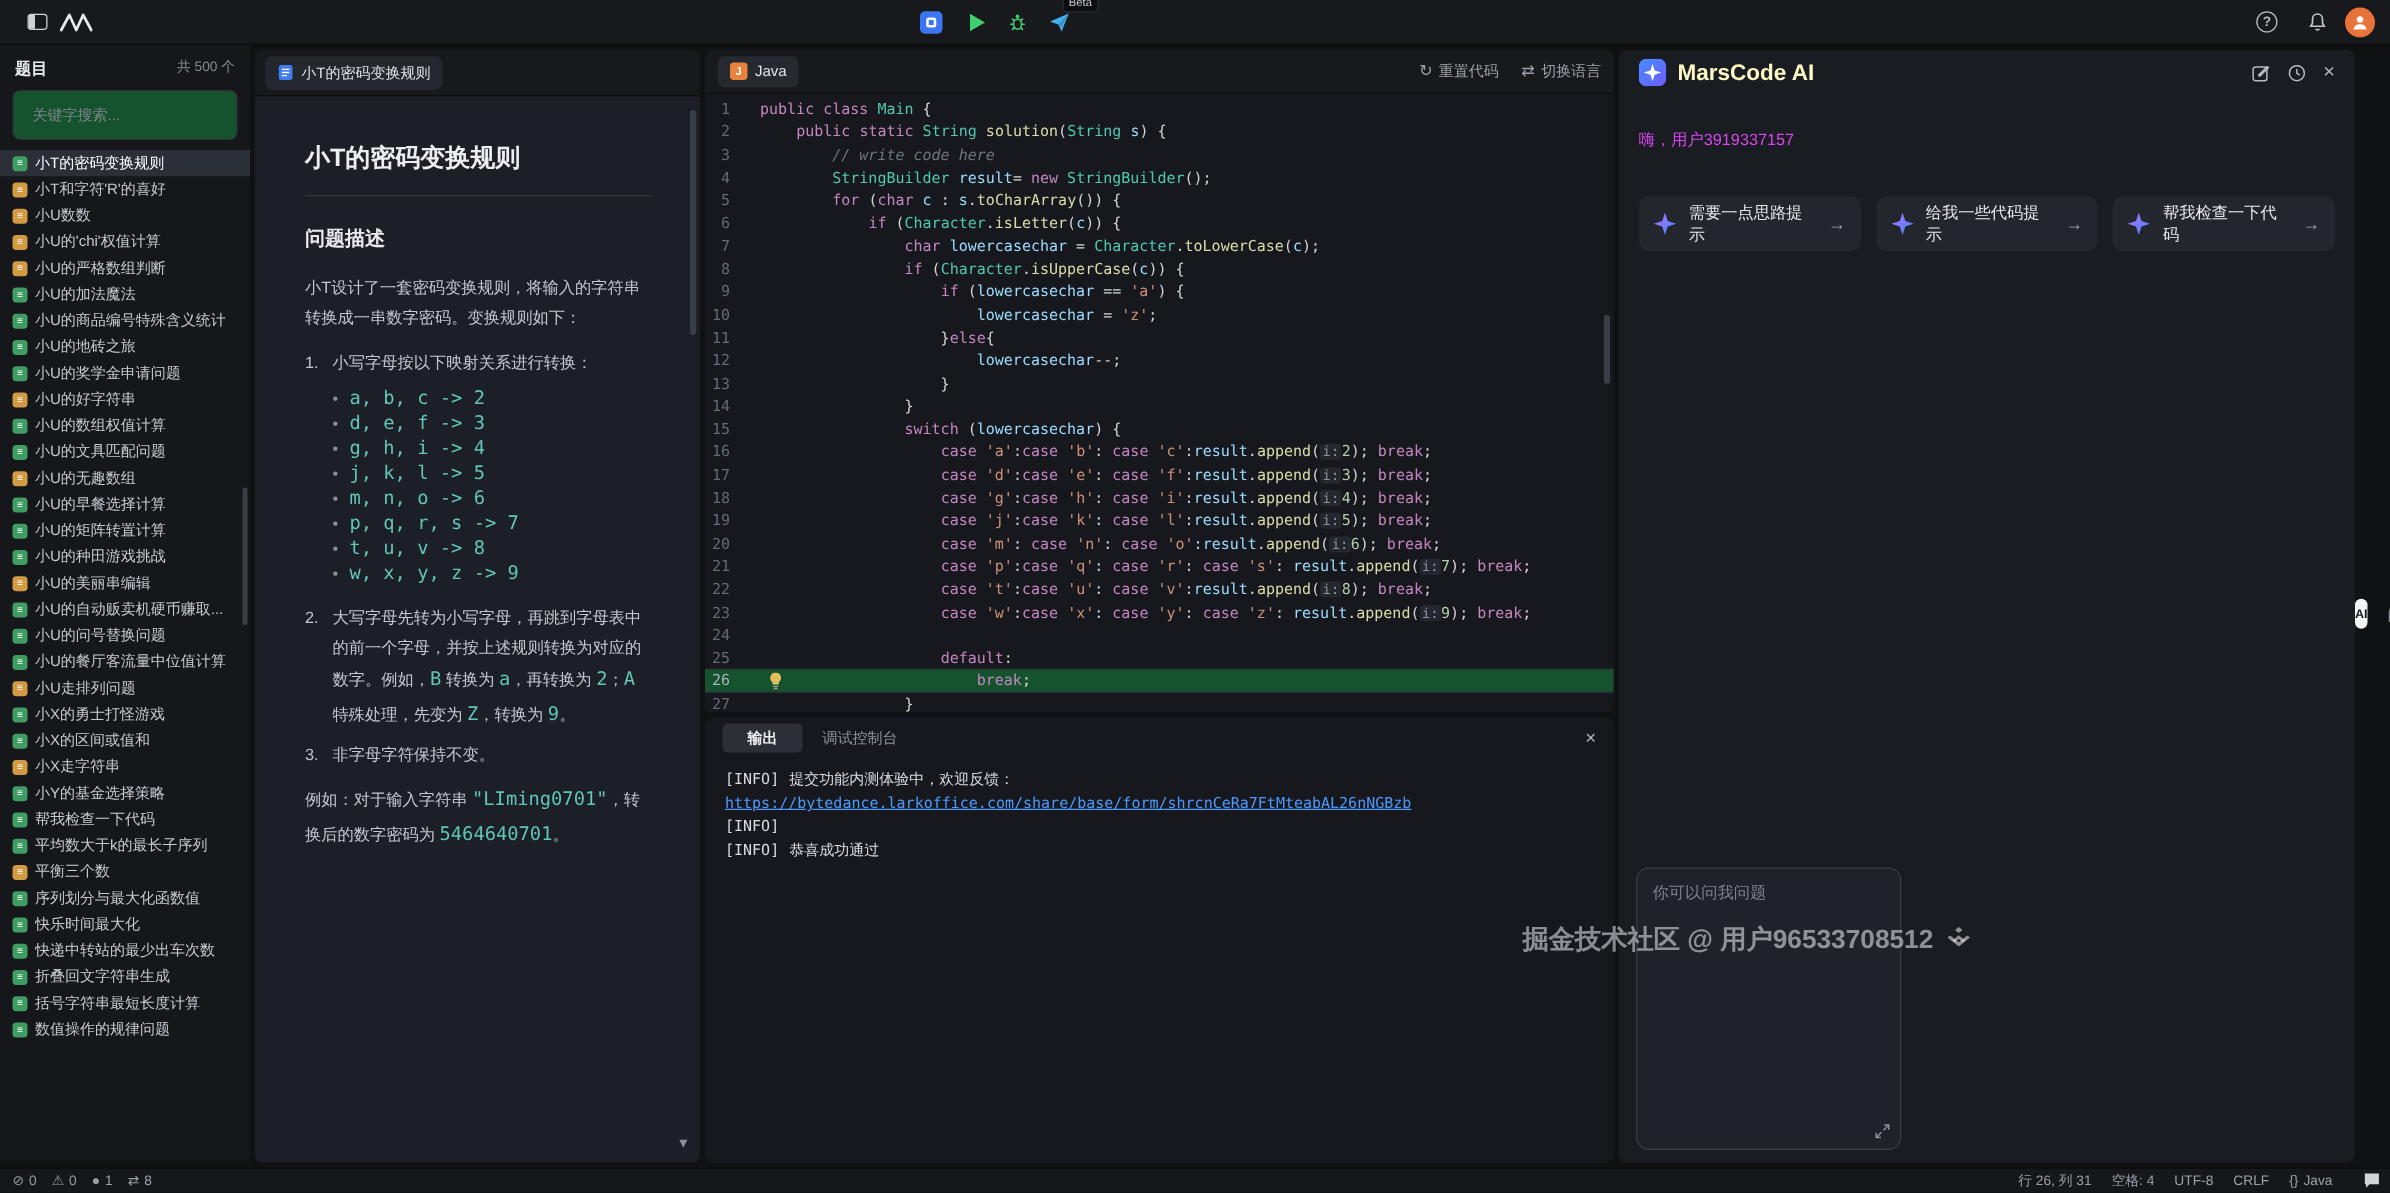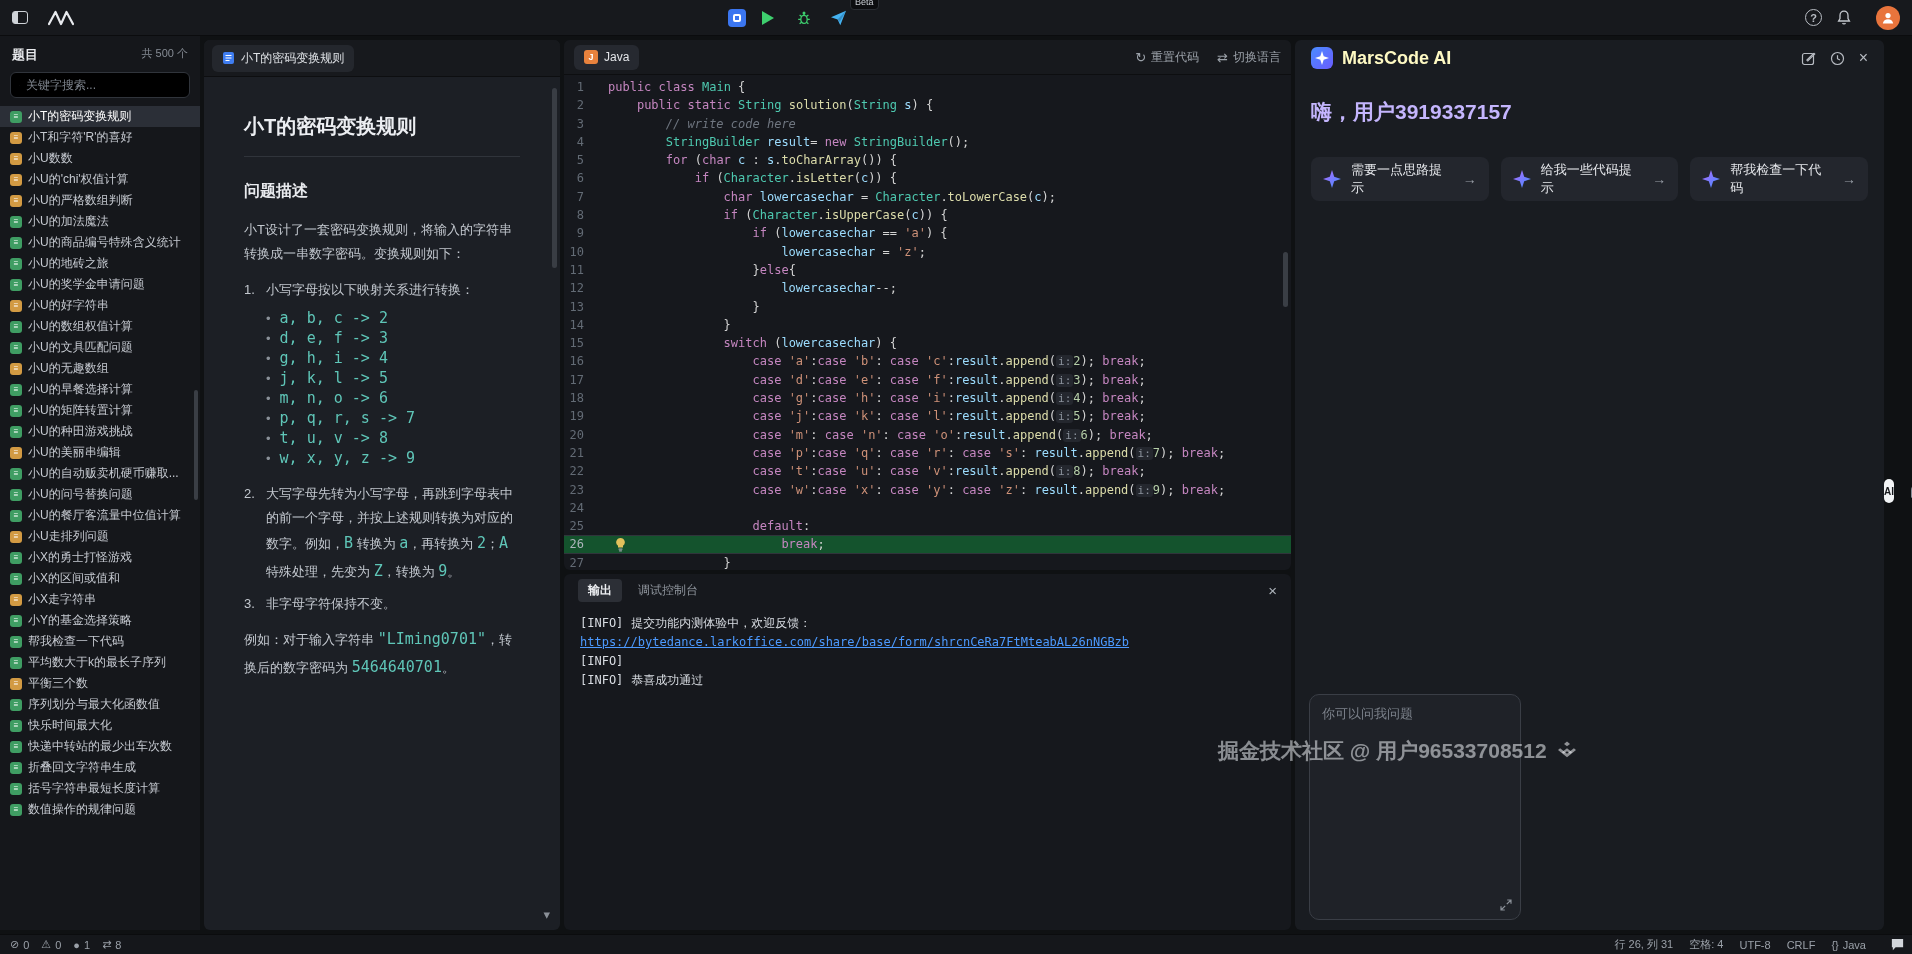--- a/index.html
+++ b/index.html
@@ -2,40 +2,40 @@
 <html><head>
 <meta charset="utf-8">
 <style>
   *{box-sizing:border-box;margin:0;padding:0}
   html,body{width:1912px;height:954px;background:#0f1113;font-family:"Liberation Sans","DejaVu Sans",sans-serif;overflow:hidden;color:#d7dade}
   .app{position:relative;width:1912px;height:954px}
   .panel{position:absolute;border-radius:6px;overflow:hidden}
 
   
   .topbar{position:absolute;top:0;left:0;right:0;height:36px;background:#17191d;display:flex;align-items:center;border-bottom:1px solid #0b0c0e;z-index:10;padding:0 12px}
-  .tbtn{display:flex;align-items:center;justify-content:flex-start;width:26px;height:26px;border-radius:5px;cursor:pointer}
+  .tbtn{display:flex;align-items:center;justify-content:flex-end;width:26px;height:26px;border-radius:5px;cursor:pointer}
   .tgl{width:16px;height:13px;border:1.5px solid #cfd3d8;border-radius:3px;position:relative;display:block}
   .tgl::before{content:'';position:absolute;left:0;top:0;bottom:0;width:5px;background:#cfd3d8;border-radius:1px 0 0 1px}
   .logo{margin-left:10px;display:flex;align-items:center}
   .center-tools{position:absolute;left:728px;top:0;height:36px;display:flex;align-items:center;gap:8px}
   .ide-ic{width:18px;height:18px;border-radius:4px;background:#3b76f0;display:flex;align-items:center;justify-content:center}
   .ide-in{width:8px;height:8px;border:2px solid #fff;border-radius:2px;display:block}
   .play{width:0;height:0;border-left:12px solid #3ecf6e;border-top:7px solid transparent;border-bottom:7px solid transparent;display:block}
   .submit{position:relative}
   .beta{position:absolute;top:-10px;left:20px;background:#0c0d10;border:1px solid #2a2d33;color:#c7cbd1;font-size:9px;line-height:13px;padding:0 4px;border-radius:4px;white-space:nowrap}
   .top-right{margin-left:auto;display:flex;align-items:center;gap:14px}
   .help{width:17px;height:17px;border-radius:50%;border:1.4px solid #b9bdc4;color:#b9bdc4;font-size:11px;display:flex;align-items:center;justify-content:center;font-weight:bold}
   .avatar{width:24px;height:24px;border-radius:50%;background:#e8743c;display:flex;align-items:center;justify-content:center}
 
   
   .sidebar{left:0;top:36px;width:200px;height:894px;background:#15171b;border-radius:0}
   .sb-head{display:flex;justify-content:space-between;align-items:flex-start;padding:10px 12px 8px}
   .sb-title{font-size:13px;font-weight:bold;color:#e9ebee}
   .sb-count{font-size:11px;color:#868c95}
-  .sb-search{margin:0 10px 8px;height:26px;background:#000000;border:1px solid #30343b;border-radius:6px;display:flex;align-items:center;gap:6px;padding:0 8px}
+  .sb-search{margin:0 10px 8px;height:40px;background:#14532d;border:1px solid #30343b;border-radius:6px;display:flex;align-items:center;gap:6px;padding:0 8px}
   .sb-search input{flex:1;background:transparent;border:none;outline:none;color:#c6cad1;font-size:12px;font-family:inherit}
   .sb-search input::placeholder{color:#7d838c}
   .sb-item{height:21px;display:flex;align-items:center;gap:6px;padding:0 10px;font-size:12px;color:#c6cad1;white-space:nowrap;cursor:pointer}
   .sb-item.sel{background:#2b2f37;color:#fff}
   .p-ic{width:12px;height:12px;border-radius:3px;flex:none;display:flex;align-items:center;justify-content:center;color:#fff;font-size:8px;line-height:1}
   .p-ic.green{background:#3f9d63}
   .p-ic.orange{background:#d29a43}
   .p-lb{overflow:hidden;text-overflow:ellipsis}
   .sb-thumb{position:absolute;right:2px;top:354px;width:4px;height:110px;border-radius:2px;background:#3a3e45}
 
@@ -74,33 +74,33 @@
   .bulb{position:absolute;left:51px;top:3px;width:12px;cursor:pointer}
   .tk{color:#c586c0}.tt{color:#4ec9b0}.tm{color:#dcdcaa}.tv{color:#9cdcfe}.ts{color:#ce9178}
   .tn{color:#b5cea8}.tc{color:#6f7680;font-style:italic}.tp{color:#d4d4d4}
   .th{color:#8b929c;background:#24272e;border-radius:3px;padding:0 2px;font-size:11px}
   .ed-thumb{position:absolute;right:3px;top:212px;width:5px;height:55px;border-radius:3px;background:#3a3e45}
 
   
   .console{left:564px;top:574px;width:727px;height:356px;background:#16181d}
   .cs-tabbar{height:32px;display:flex;align-items:center;gap:16px;padding:0 14px;font-size:12px}
   .cs-tab{color:#8f959d;cursor:pointer}
-  .cs-tab.act{color:#eceef1;background:#2c2f36;border-radius:4px;padding:3px 10px;font-weight:bold}
+  .cs-tab.act{color:#eceef1;background:#2c2f36;border-radius:4px;padding:3px 20px;font-weight:bold}
   .cs-close{margin-left:auto;color:#aeb4bb;font-size:15px;cursor:pointer}
   .cs-body{padding:8px 16px;font-family:"DejaVu Sans Mono",monospace;font-size:12px;line-height:19px;color:#d8dce2}
   .cs-pre{margin-right:8px}
   .cs-link{color:#4c9aff;text-decoration:underline;cursor:pointer}
 
   
   .ai{left:1295px;top:40px;width:589px;height:890px;background:#191c21}
   .ai-head{height:36px;display:flex;align-items:center;gap:9px;padding:0 16px}
   .ai-title{font-size:18px;font-weight:bold;color:#fef9c3}
   .ai-hicons{margin-left:auto;display:flex;align-items:center;gap:14px}
   .ai-x{color:#b6bac1;font-size:16px;cursor:pointer;line-height:1}
-  .ai-greet{padding:20px 16px 0;font-size:21px;font-weight:bold;color:#c4b5fd;line-height:31px}
+  .ai-greet{padding:20px 16px 0;font-size:13px;font-weight:normal;color:#d946ef;line-height:31px}
   .ai-cards{padding:30px 16px 0;display:flex;flex-direction:row;gap:12px}
   .ai-card{width:200px;height:44px;background:#23262d;border-radius:8px;display:flex;align-items:center;gap:10px;padding:0 12px;cursor:pointer}
   .ai-card-lb{font-size:13px;color:#e6e8ec}
   .ai-arrow{margin-left:auto;color:#9aa0a8;font-size:14px}
   .spark{display:flex;align-items:center}
   .ai-input{position:absolute;left:14px;bottom:10px;width:212px;height:226px;background:#1f2228;border:1px solid #3a3e46;border-radius:10px;padding:10px 12px}
   .ai-input textarea{width:100%;height:170px;background:transparent;border:none;outline:none;resize:none;color:#c6cad1;font-size:13px;font-family:inherit}
   .ai-input textarea::placeholder{color:#7d838c}
   .ai-exp{position:absolute;right:8px;bottom:8px;cursor:pointer;display:flex}
 

